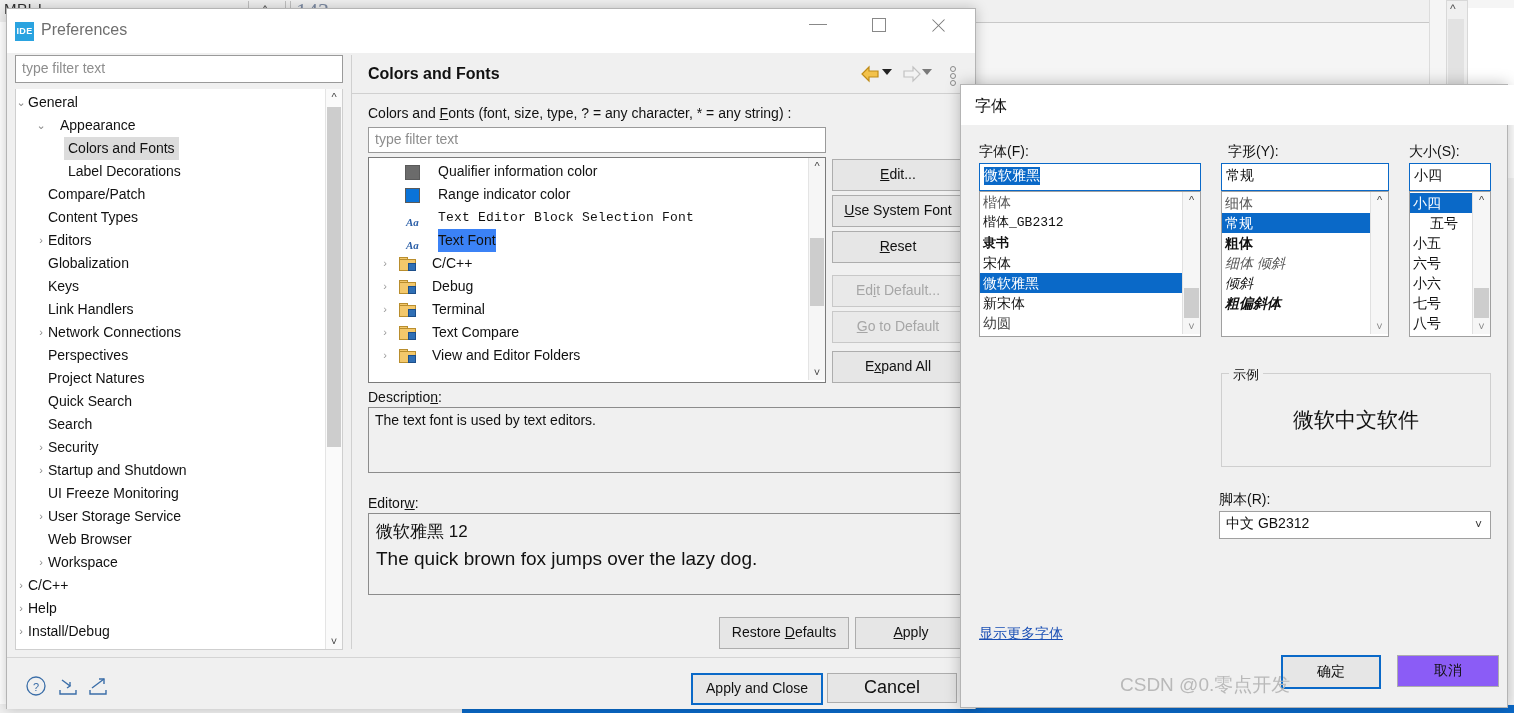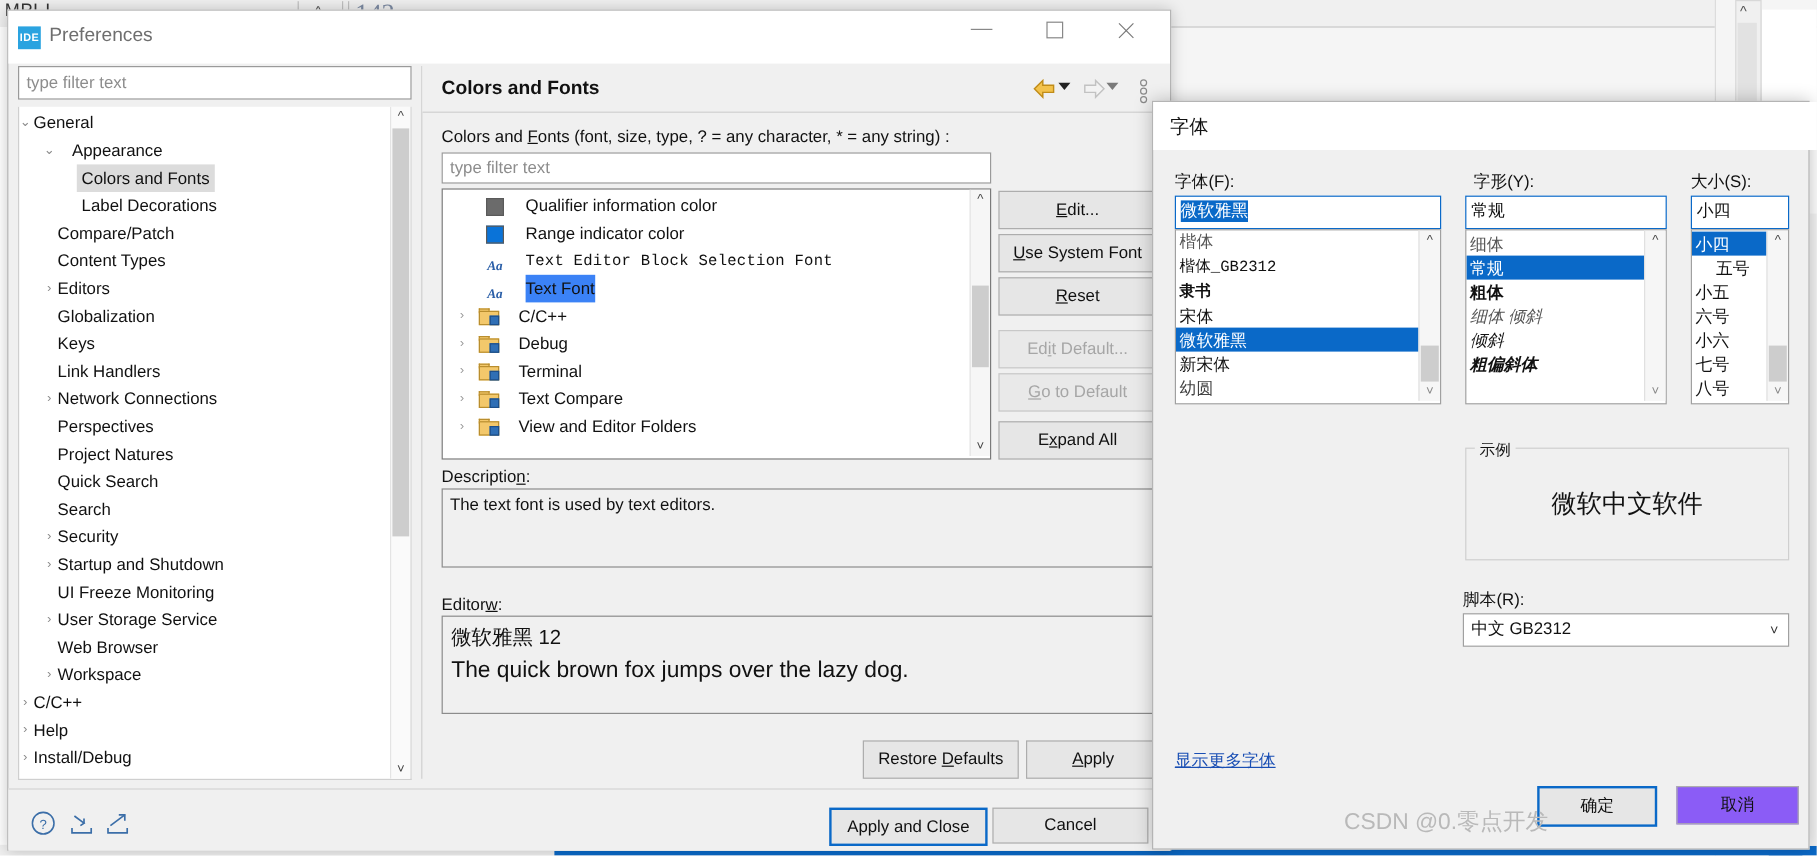--- a/index.html
+++ b/index.html
@@ -113,21 +113,21 @@
   #btn-restore{left:712px;top:608px;width:128px;}
   #btn-apply{left:848px;top:608px;width:110px;}
 
   #prefs-foot{position:absolute;left:0;top:648px;width:968px;height:51px;background:#f0f0f0;border-top:1px solid #d4d4d4;}
   #help-icon{position:absolute;left:18px;top:17px;width:22px;height:22px;}
   #imp-icon{position:absolute;left:50px;top:18px;width:22px;height:20px;}
   #exp-icon{position:absolute;left:80px;top:18px;width:22px;height:20px;}
   #btn-applyclose{position:absolute;left:684px;top:664px;width:128px;height:28px;background:#e6e6e6;border:2px solid #0a69c8;
       font-size:14px;text-align:center;line-height:26px;cursor:default;}
   #btn-cancel{position:absolute;left:820px;top:664px;width:128px;height:28px;background:#e6e6e6;border:1px solid #adadad;
-      font-size:14px;text-align:center;line-height:26px;cursor:default;}
+      font-size:18px;text-align:center;line-height:26px;cursor:default;}
 
   
   #fontdlg{position:absolute;left:960px;top:84px;width:546px;height:622px;background:#f0f0f0;
       border:1px solid #b4b4b4;box-shadow:0 0 14px rgba(0,0,0,.25);}
   #fd-title{position:absolute;left:0;top:0;width:635px;height:40px;background:#fff;}
   #fd-title-text{position:absolute;left:14px;top:11px;font-size:16px;color:#111;}
   #fd-close{position:absolute;right:0;top:0;width:46px;height:38px;cursor:default;}
   #fd-close i{position:absolute;left:15px;top:12px;width:16px;height:16px;display:block;}
   #fd-close i:before,#fd-close i:after{content:"";position:absolute;left:0;top:8px;width:17px;height:1px;background:#333;}
   #fd-close i:before{transform:rotate(45deg);}

